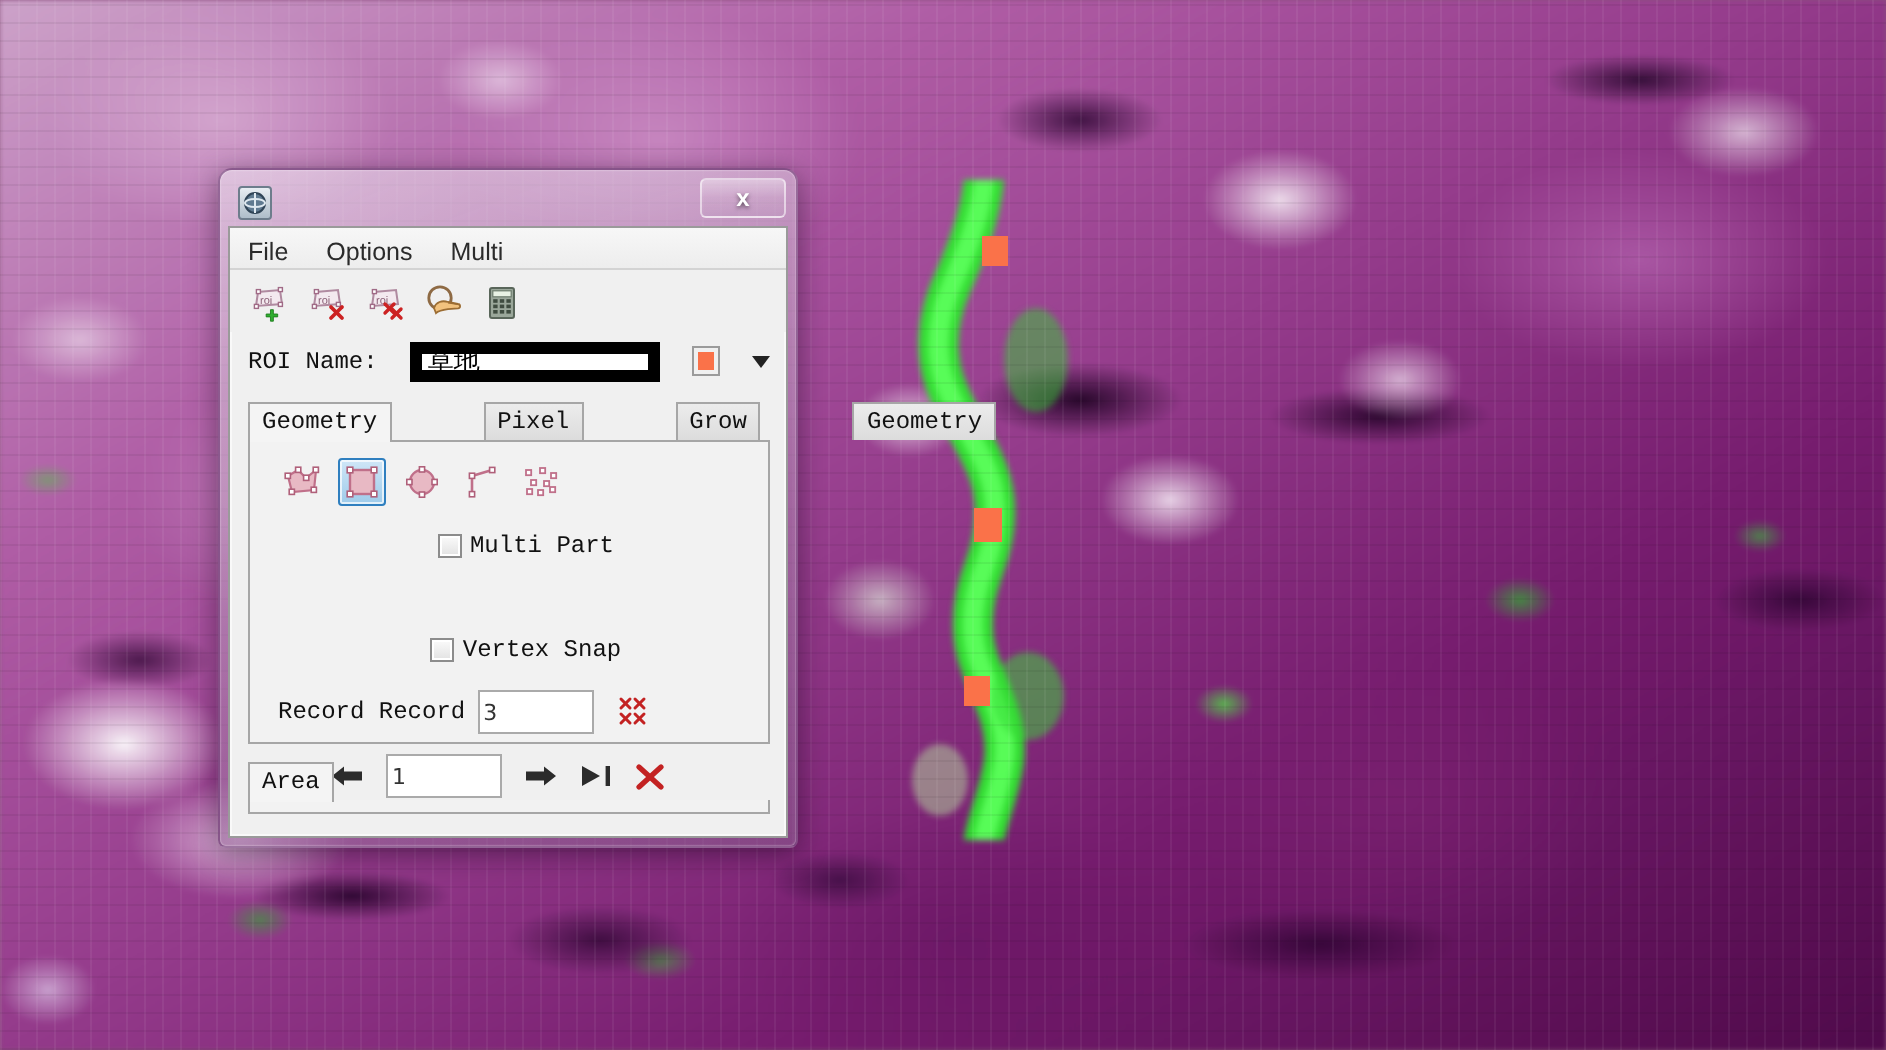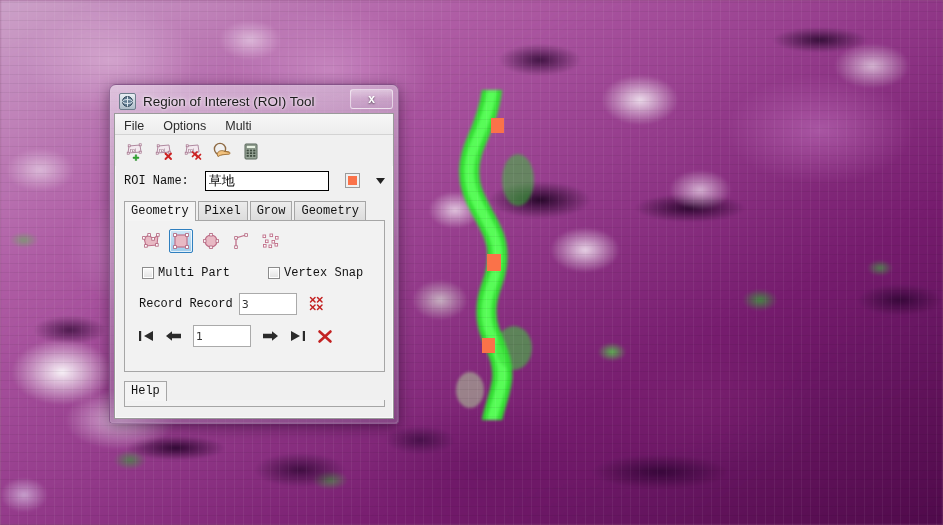--- a/index.html
+++ b/index.html
@@ -186,21 +186,21 @@
     gap: 16px;
   }
   #name-label {
     font-family: "Liberation Mono", monospace;
     font-size: 12px; color: #111;
     white-space: nowrap;
   }
   #name-input {
     flex: 1 1 auto;
     height: 20px;
-    border: 1px solid #000000;
+    border: 6px solid #000000;
     background: #fff;
     font-size: 13px;
     font-family: "DejaVu Sans", sans-serif;
     padding: 0 3px;
     color: #000;
     min-width: 0;
   }
   #color-swatch {
     width: 19px; height: 15px;
     border: 1px solid #9b9b9b;
@@ -215,20 +215,21 @@
     cursor: pointer;
   }
 
   
   #tabstrip {
     margin: 7px 8px 0 9px;
     display: flex; align-items: flex-end;
     height: 19px;
     position: relative;
     z-index: 2;
+    gap: 44px;
   }
   .tab {
     font-family: "Liberation Mono", monospace;
     font-size: 12px;
     color: #111;
     padding: 2px 6px 2px 6px;
     border: 1px solid #a6a6a6;
     border-bottom: none;
     background: linear-gradient(#ececec, #dcdcdc);
     margin-right: 2px;
@@ -265,20 +266,21 @@
   }
   .shape-btn.selected {
     border: 1px solid #2f7fbf;
     background: linear-gradient(#cfe6f7, #9ecbea);
     box-shadow: 0 0 0 1px rgba(255,255,255,.7) inset;
   }
   #check-row {
     display: flex; align-items: center;
     padding: 13px 0 0 17px;
     gap: 38px;
+    flex-direction: column;
   }
   .cb-wrap { display: flex; align-items: center; gap: 4px; cursor: pointer; }
   .cb-box {
     width: 12px; height: 12px;
     border: 1px solid #8c8c8c;
     background: linear-gradient(#fbfbfb,#e2e2e2);
     box-shadow: 0 0 0 1px #fff inset;
   }
   .cb-label {
     font-family: "Liberation Mono", monospace;
@@ -372,21 +374,20 @@
   <div id="roi-dialog">
 
     <div id="titlebar">
       <span id="app-icon">
         <svg width="13" height="13" viewBox="0 0 13 13">
           <circle cx="6.5" cy="6.5" r="5" fill="#5f7a90" stroke="#2f4456" stroke-width="1"></circle>
           <ellipse cx="6.5" cy="6.5" rx="5" ry="2" fill="none" stroke="#dfe9f0" stroke-width="1"></ellipse>
           <path d="M6.5 1.5 L6.5 11.5" stroke="#dfe9f0" stroke-width="1"></path>
         </svg>
       </span>
-      <span id="title-text">Region of Interest (ROI) Tool</span>
       <div id="close-btn">x</div>
     </div>
 
     <div id="client">
 
       <div id="menubar">
         <span class="menu-item">File</span>
         <span class="menu-item">Options</span>
         <span class="menu-item">Multi</span>
       </div>
@@ -601,19 +602,19 @@
                 <path d="M2.5 2.5 L13.5 12.5"></path>
                   <path d="M13.5 2.5 L2.5 12.5"></path>
               </g>
             </svg>
           </div>
         </div>
 
       </div>
 
       <div id="bottom-tabstrip">
-        <div class="tab active">Help</div>
+        <div class="tab active">Area</div>
       </div>
       <div id="bottom-panel"></div>
 
     </div>
   </div>
 </div>
 
 </body></html>

